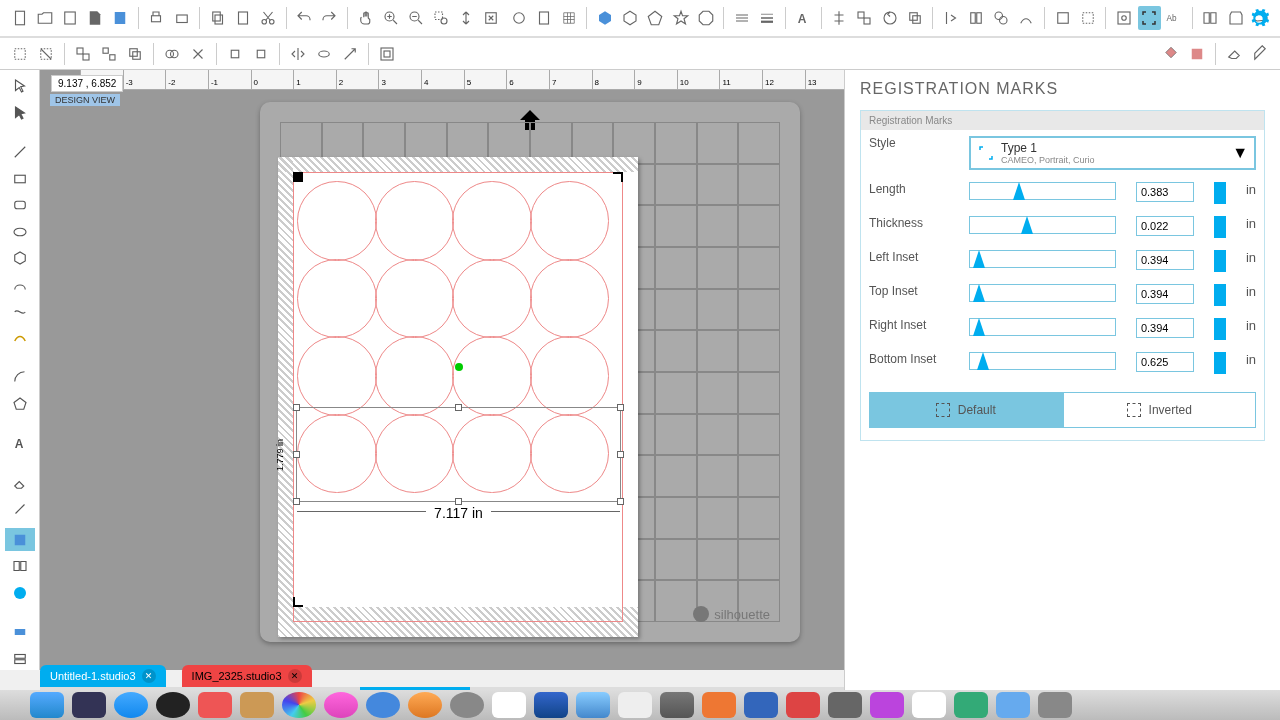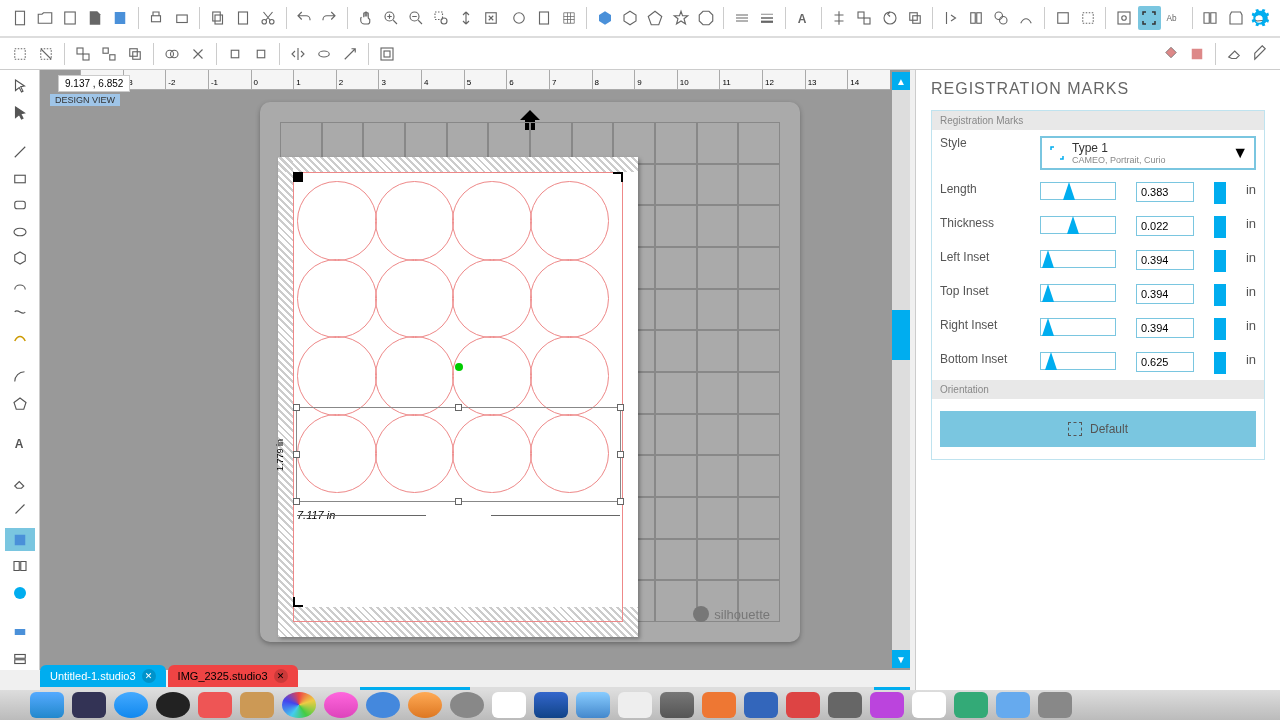--- a/index.html
+++ b/index.html
@@ -16,21 +16,21 @@
 
 
 .left-tools { position: absolute; left: 0; top: 70px; width: 40px; background: #fff; border-right: 1px solid #ccc; height: 600px; display: flex; flex-direction: column; align-items: center; padding-top: 5px; gap: 4px; }
 .left-tool { width: 30px; height: 26px; display: flex; align-items: center; justify-content: center; cursor: pointer; }
 .left-tool svg { width: 18px; height: 18px; }
 .left-tool.active { background: #7ac6e0; }
 .left-sep { height: 10px; }
 
 
 .canvas-area { position: absolute; left: 40px; top: 70px; right: 370px; bottom: 50px; background: #999; overflow: hidden; }
-.coord-box { position: absolute; top: 5px; left: 18px; background: #fff; border: 1px solid #ccc; padding: 2px 6px; font-size: 10px; }
+.coord-box { position: absolute; top: 5px; left: 11px; background: #fff; border: 1px solid #ccc; padding: 2px 6px; font-size: 10px; }
 .view-label { position: absolute; top: 24px; left: 10px; background: #9fc5e8; padding: 1px 5px; font-size: 9px; color: #333; }
 
 
 .ruler-h { position: absolute; top: 0; left: 40px; right: 20px; height: 20px; background: #f5f5f5; border-bottom: 1px solid #aaa; }
 .ruler-h-ticks { position: absolute; top: 0; left: 0; right: 0; height: 100%; display: flex; }
 .ruler-tick { flex: 1; border-left: 1px solid #aaa; font-size: 8px; padding-left: 2px; padding-top: 8px; position: relative; }
 
 
 .mat { position: absolute; left: 220px; top: 32px; width: 540px; height: 540px; background: #aaa; border-radius: 10px; box-shadow: 0 2px 5px rgba(0,0,0,0.3); }
 .mat-grid { position: absolute; inset: 20px; display: grid; grid-template-columns: repeat(12, 1fr); grid-template-rows: repeat(12, 1fr); }
@@ -60,39 +60,39 @@
 .sel-handle { position: absolute; width: 7px; height: 7px; background: #fff; border: 1px solid #666; }
 .sel-handle.tl { top: -4px; left: -4px; }
 .sel-handle.tr { top: -4px; right: -4px; }
 .sel-handle.bl { bottom: -4px; left: -4px; }
 .sel-handle.br { bottom: -4px; right: -4px; }
 .sel-handle.tm { top: -4px; left: 50%; margin-left: -4px; }
 .sel-handle.bm { bottom: -4px; left: 50%; margin-left: -4px; }
 .sel-handle.ml { top: 50%; left: -4px; margin-top: -4px; }
 .sel-handle.mr { top: 50%; right: -4px; margin-top: -4px; }
 .rot-handle { position: absolute; top: -45px; left: 50%; margin-left: -4px; width: 8px; height: 8px; background: #0c0; border-radius: 50%; }
-.dim-w { position: absolute; bottom: -20px; left: 0; right: 0; font-size: 11px; font-style: italic; }
+.dim-w { position: absolute; bottom: -20px; left: 0; right: 0; text-align: center; font-size: 14px; }
 .dim-w::before, .dim-w::after { content: ''; position: absolute; top: 6px; height: 1px; background: #666; width: 40%; }
 .dim-w::before { left: 0; }
 .dim-w::after { right: 0; }
 .dim-h { position: absolute; left: -22px; top: 0; bottom: 0; writing-mode: vertical-rl; text-align: center; font-size: 9px; transform: rotate(180deg); }
 
 
 .scroll-v { position: absolute; right: 0; top: 20px; bottom: 20px; width: 18px; background: #ddd; }
 .scroll-v-thumb { position: absolute; top: 220px; width: 100%; height: 50px; background: #00adef; }
 .scroll-btn { position: absolute; width: 18px; height: 18px; background: #00adef; display: flex; align-items: center; justify-content: center; color: #fff; font-size: 10px; }
 
 
-.tabs-bottom { position: absolute; left: 40px; bottom: 33px; display: flex; gap: 2px; }
+.tabs-bottom { position: absolute; left: 40px; bottom: 33px; display: flex; gap: 16px; }
 .doc-tab { background: #ef4444; border-radius: 6px 6px 0 0; padding: 4px 10px; font-size: 11px; display: flex; align-items: center; gap: 6px; cursor: pointer; }
 .doc-tab.active { background: #00adef; color: #fff; }
 .tab-close { width: 14px; height: 14px; border-radius: 50%; background: rgba(0,0,0,0.15); display: flex; align-items: center; justify-content: center; font-size: 9px; }
 
 
-.right-panel { position: absolute; right: 0; top: 70px; width: 365px; bottom: 30px; background: #fff; border-left: 1px solid #ccc; padding: 10px 15px; }
+.right-panel { position: absolute; right: 0; top: 70px; width: 436px; bottom: 30px; background: #fff; border-left: 1px solid #ccc; padding: 10px 15px; }
 .panel-title { font-size: 16px; color: #666; letter-spacing: 1px; margin-bottom: 12px; }
 .panel-box { border: 1px solid #bfe3ef; }
 .section-hdr { background: #e8e8e8; color: #888; font-size: 10px; padding: 4px 8px; }
 .field-row { display: flex; align-items: flex-start; padding: 6px 8px; gap: 20px; }
 .field-label { width: 80px; font-size: 12px; color: #555; }
 .style-select { flex: 1; border: 2px solid #7ac6e0; padding: 3px 6px; display: flex; align-items: center; justify-content: space-between; cursor: pointer; }
 .style-text { display: flex; flex-direction: column; font-size: 10px; }
 .style-text .main { font-size: 12px; color: #333; }
 .style-text .sub { color: #888; font-size: 9px; }
 .slider { flex: 1; height: 18px; background: #fff; border: 1px solid #7ac6e0; position: relative; }
@@ -927,25 +927,28 @@
           <div class="slider-thumb" style="left:5%"></div>
         </div>
       <input class="num-input" value="0.625" style="">
       <div class="spinner">
           <button class="spin-btn"></button>
           <button class="spin-btn"></button>
         </div>
       <span class="unit">in</span>
     </div>
 
-    <div class="section-hdr">Orientation</div>
     <div class="orient-row">
       <div class="orient-btn active">
         <span class="orient-icon"></span>
         <span>Default</span>
+      </div>
+      <div class="orient-btn">
+        <span class="orient-icon"></span>
+        <span>Inverted</span>
       </div>
     </div>
   </div>
 </div>
 
 <div class="dock">
   <div class="dock-icon" style="background:linear-gradient(#5af,#28c)"></div>
   <div class="dock-icon" style="background:#335"></div>
   <div class="dock-icon" style="background:linear-gradient(#4af,#18e);border-radius:50%"></div>
   <div class="dock-icon" style="background:#222;border-radius:50%"></div>

